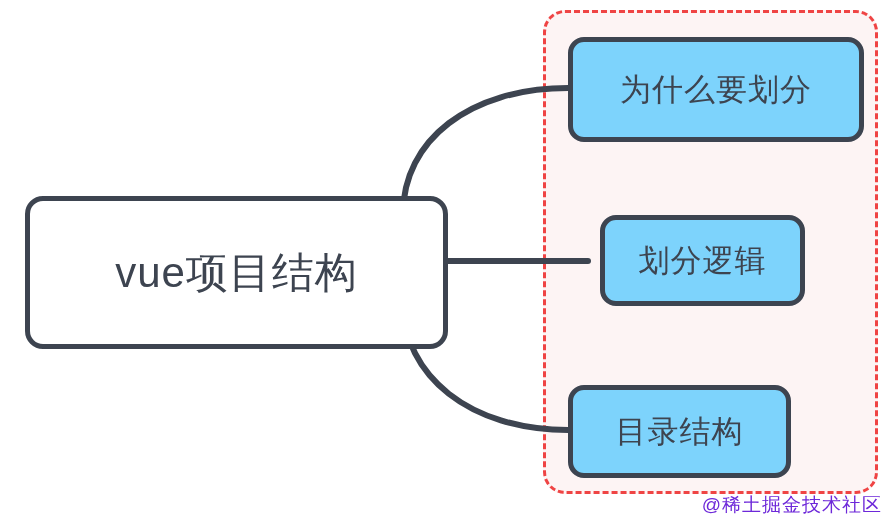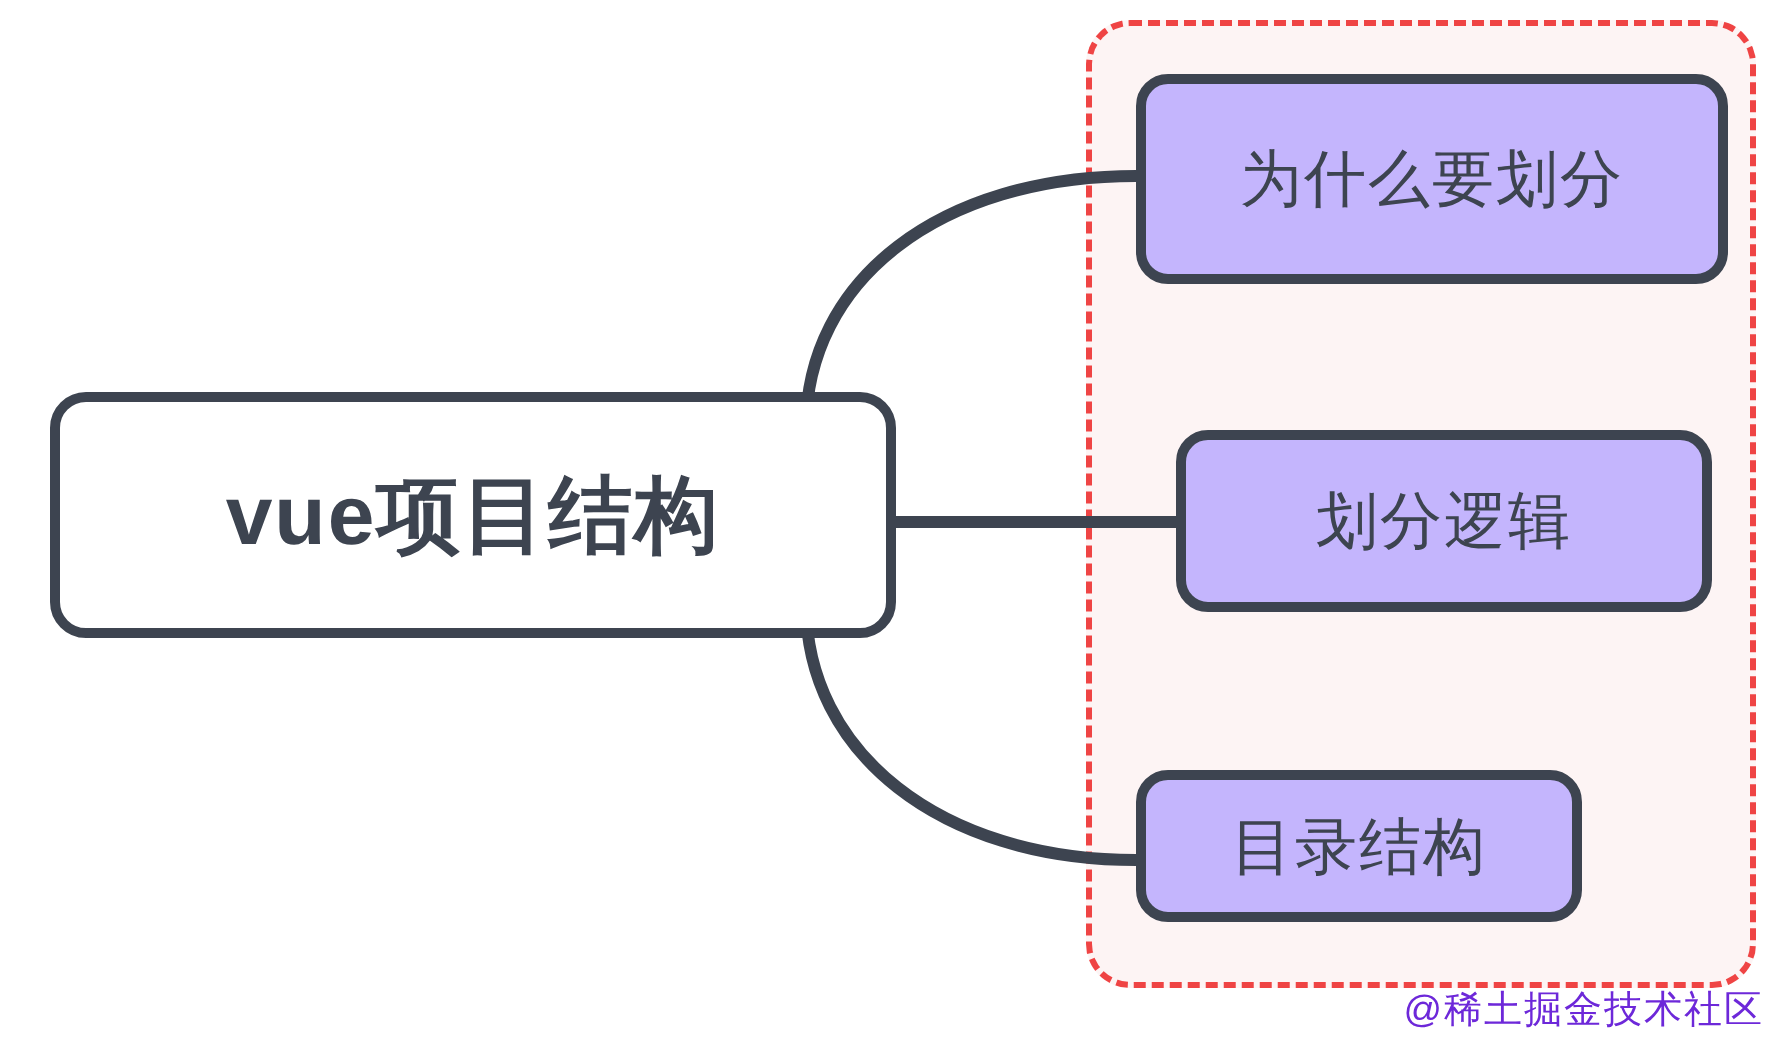--- a/index.html
+++ b/index.html
@@ -45,50 +45,50 @@
     border: 5px solid #3d4450;
     border-radius: 16px;
     color: #3d4450;
     line-height: 1;
     white-space: nowrap;
   }
   .node-root {
     left: 25px;
     top: 196px;
     width: 423px;
-    height: 123px;
+    height: 153px;
     background: #ffffff;
     border-radius: 18px;
     font-size: 42px;
-    font-weight: bold;
+    font-weight: normal;
     letter-spacing: 1px;
   }
   .node-child {
-    background: #c4b5fd;
+    background: #7dd3fc;
     font-size: 31px;
     font-weight: normal;
     letter-spacing: 1px;
   }
   .node-c1 {
     left: 568px;
     top: 37px;
     width: 296px;
     height: 105px;
   }
   .node-c2 {
-    left: 588px;
+    left: 600px;
     top: 215px;
-    width: 268px;
+    width: 205px;
     height: 91px;
   }
   .node-c3 {
     left: 568px;
     top: 385px;
     width: 223px;
-    height: 76px;
+    height: 93px;
   }
   .watermark {
     position: absolute;
     right: 14px;
     bottom: 4px;
     font-size: 19px;
     color: #6d28d9;
     letter-spacing: 1px;
     white-space: nowrap;
   }

